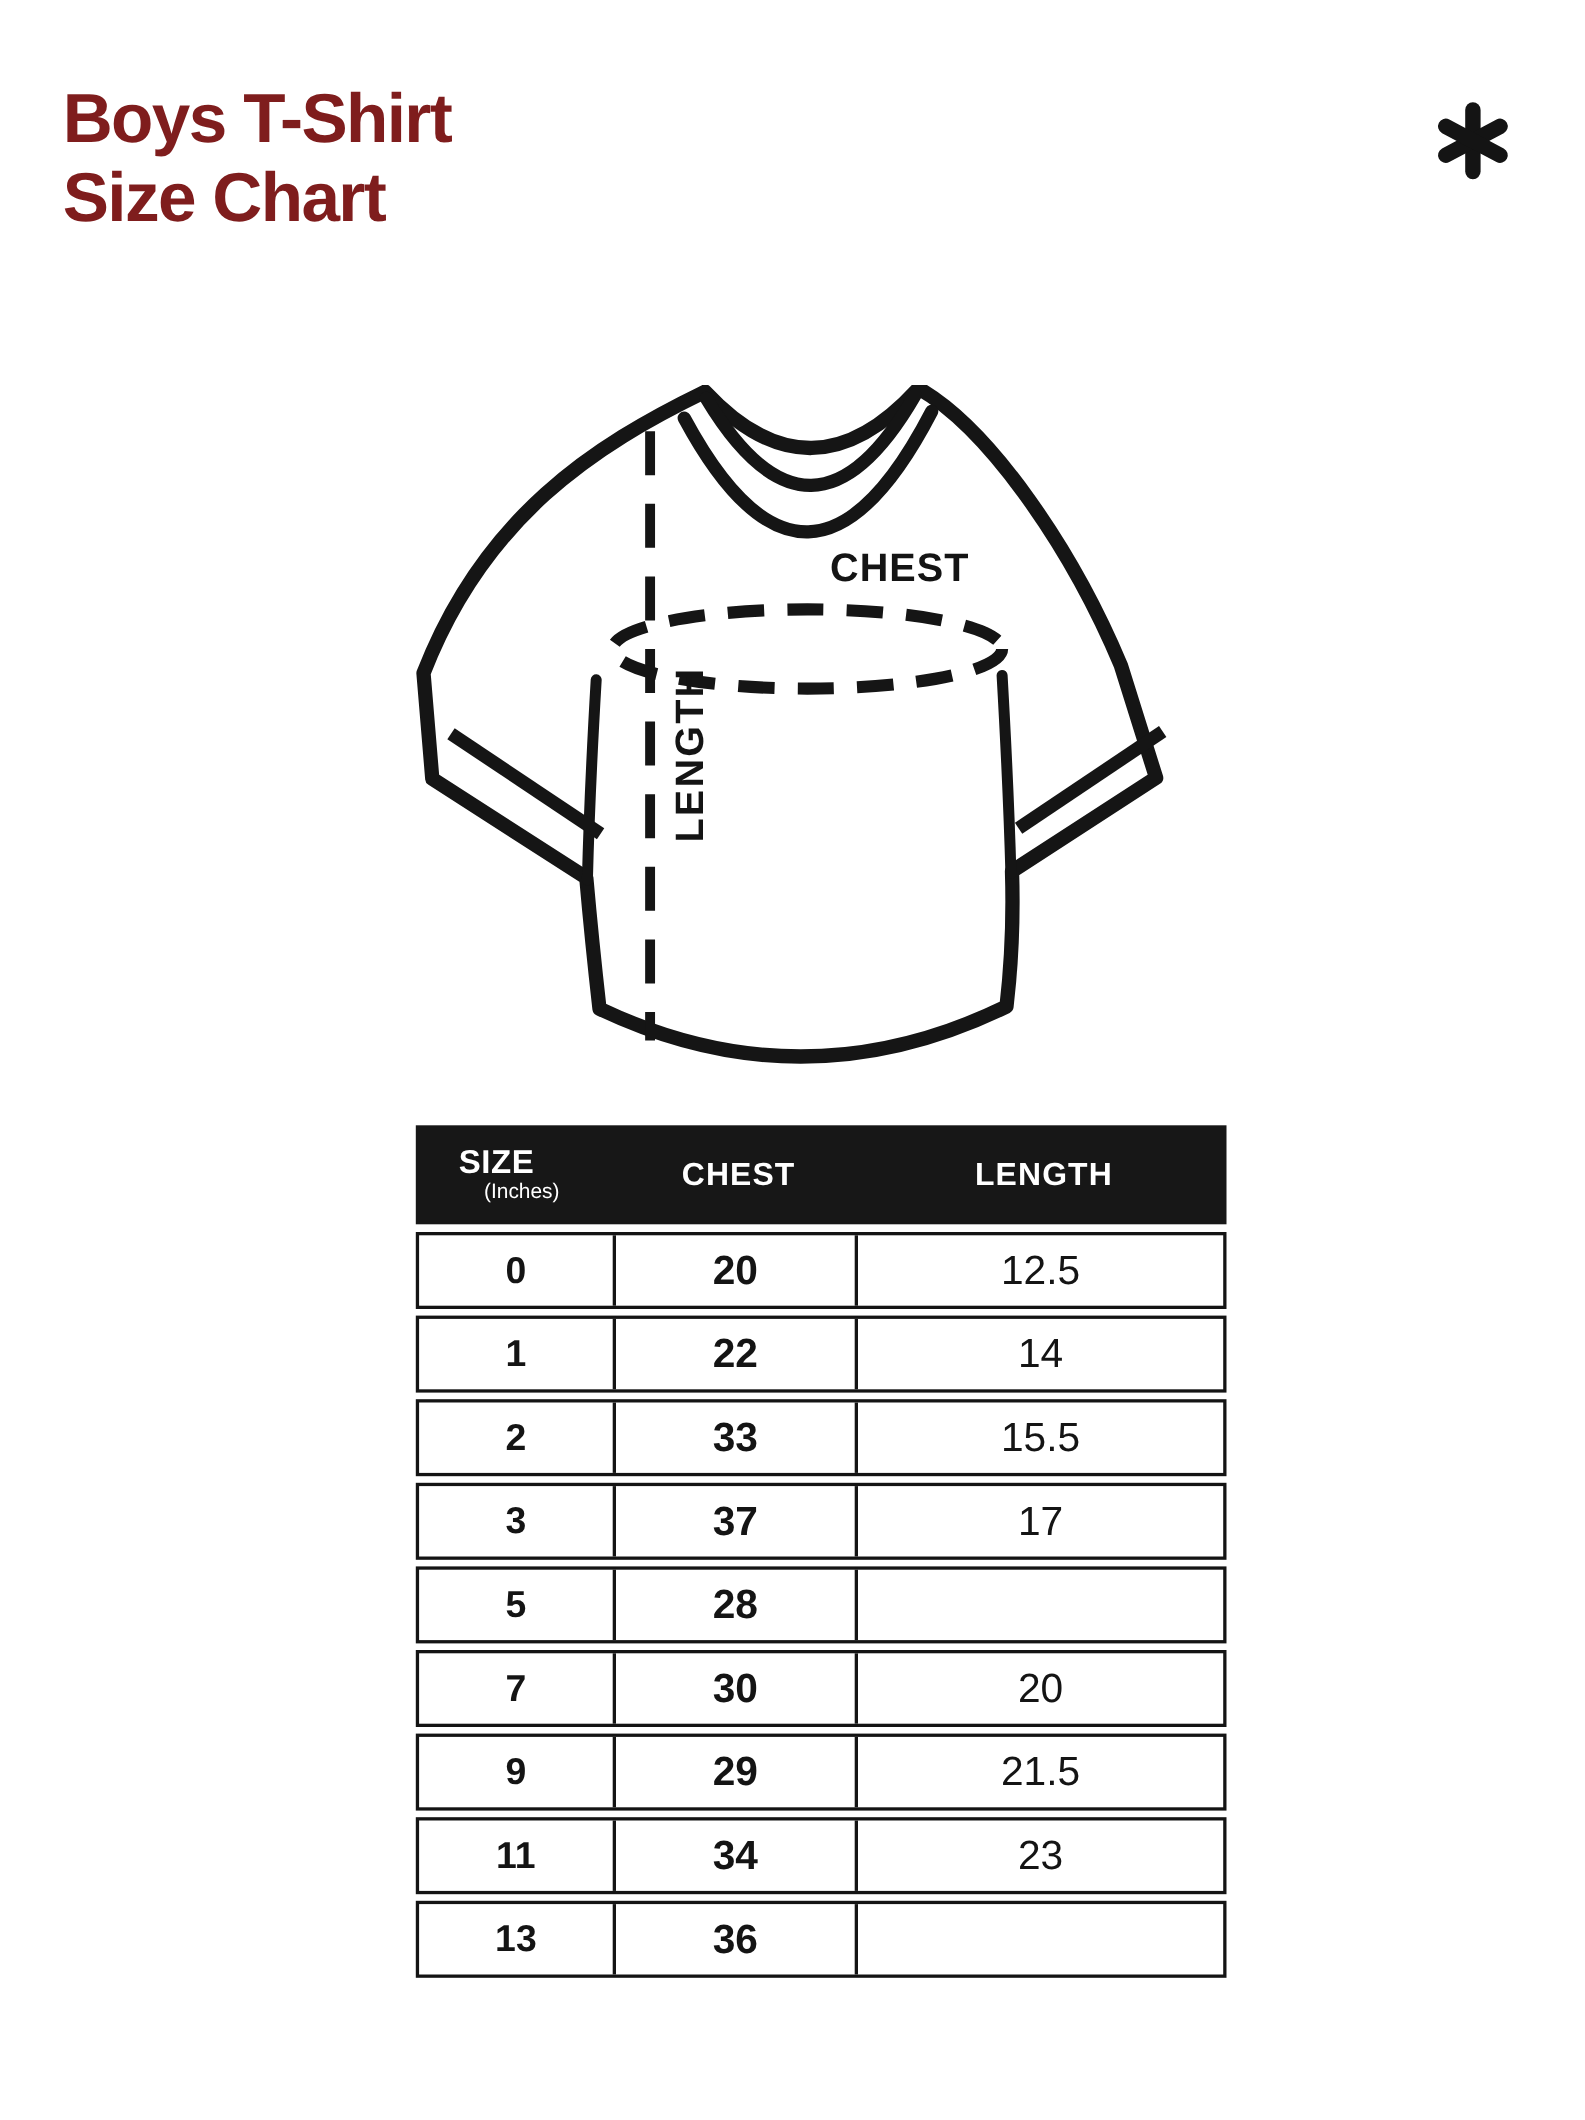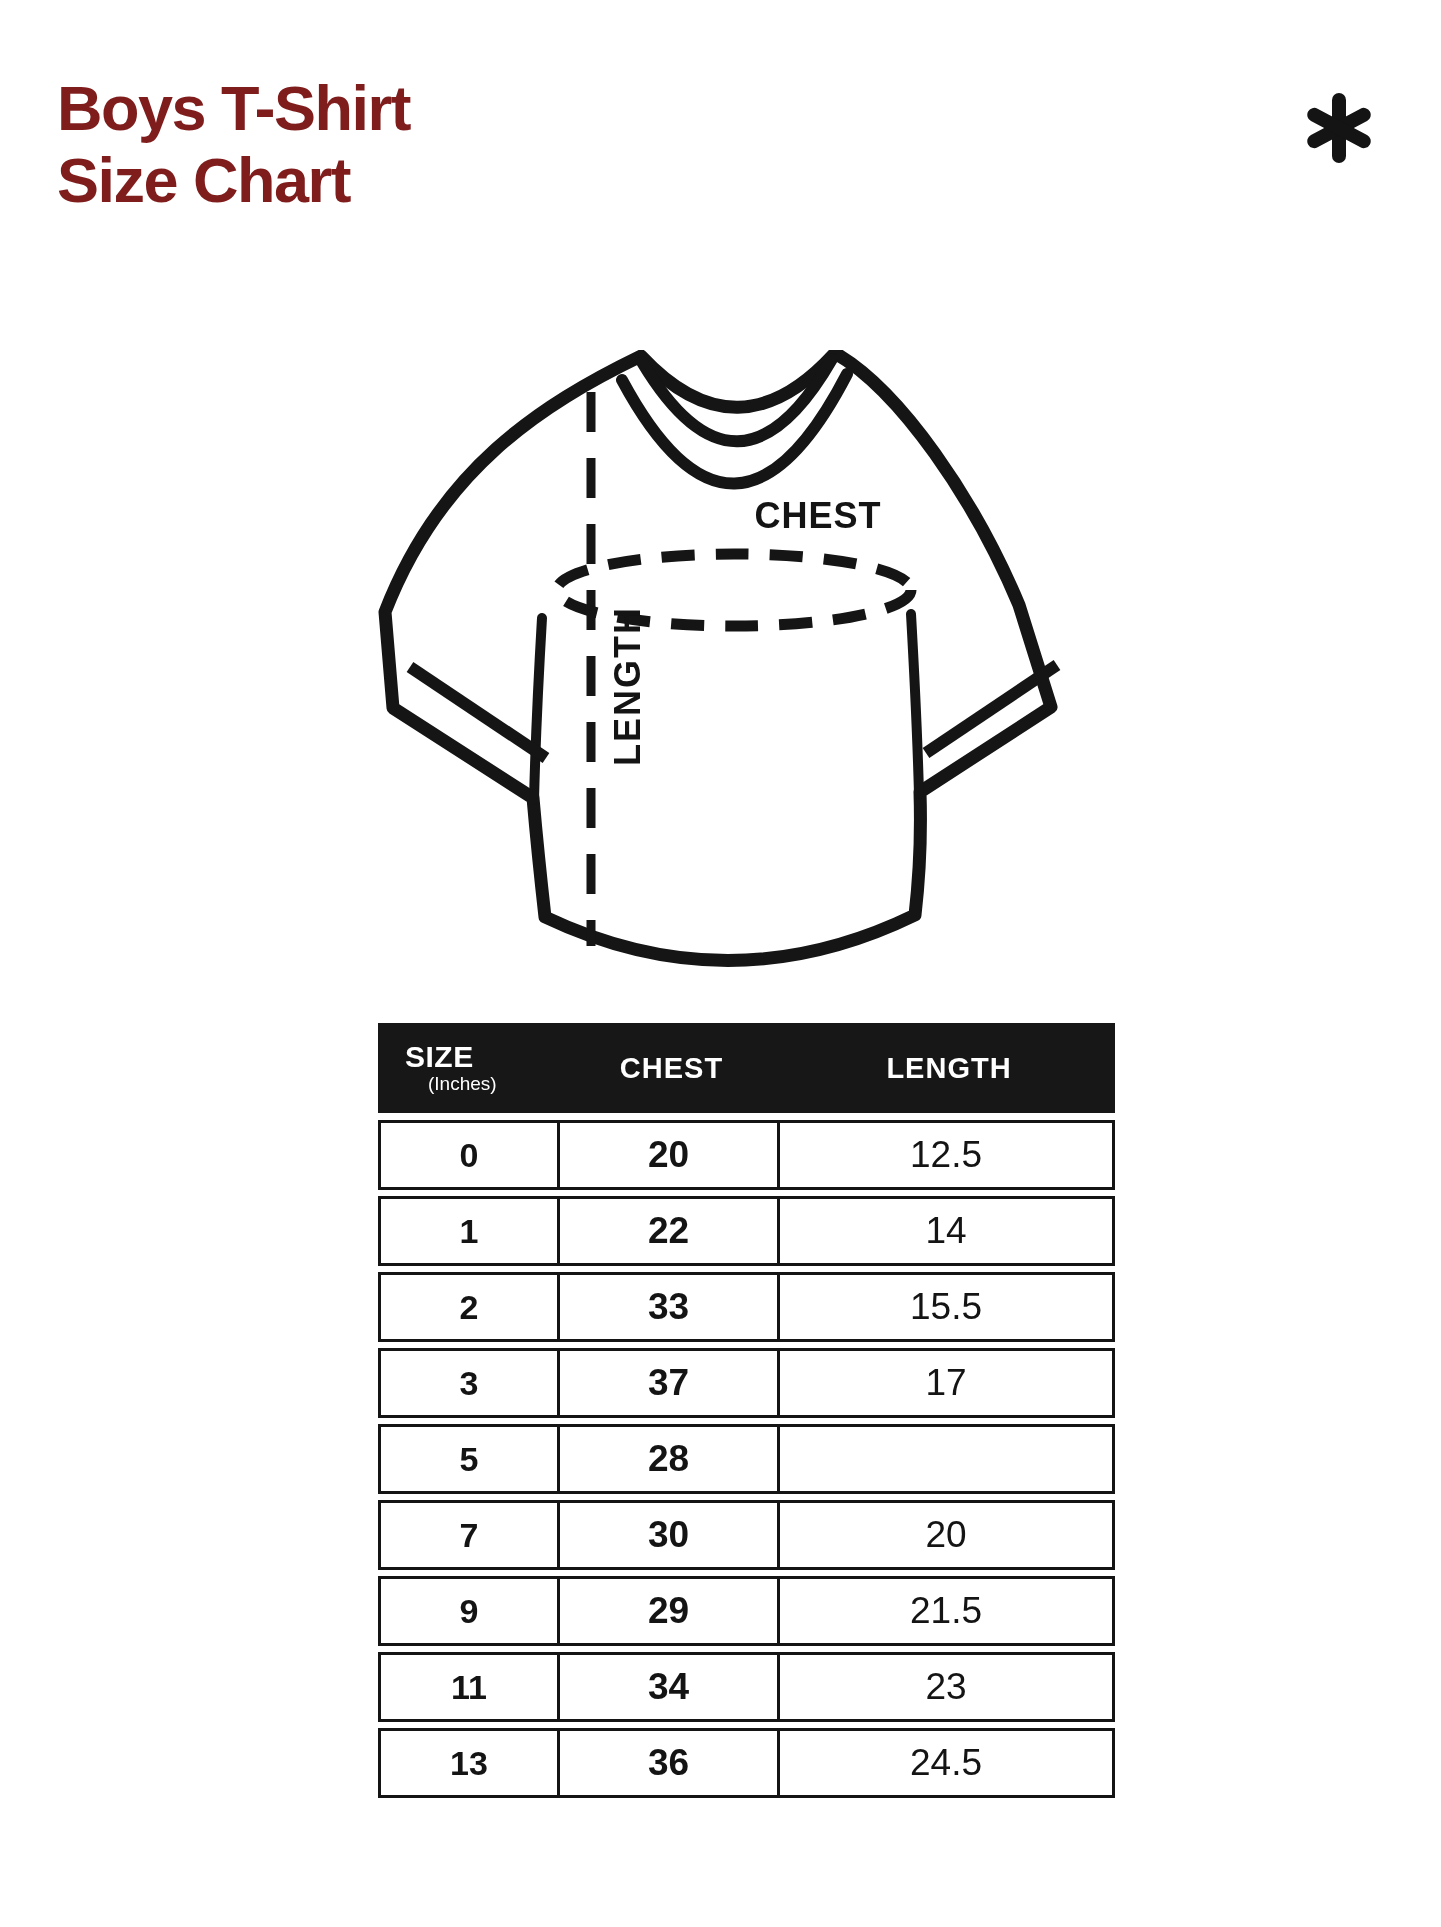--- a/index.html
+++ b/index.html
@@ -31,21 +31,21 @@
   }
 
   
   .size-table{position:absolute;left:378px;top:1023px;width:737px;}
   .thead{
     display:flex;background:#171717;height:90px;color:#ffffff;
     align-items:stretch;
   }
   .th-size{
     width:182px;display:flex;flex-direction:column;justify-content:center;
-    padding-left:27px;box-sizing:border-box;
+    padding-left:39px;box-sizing:border-box;
   }
   .th-size .h1{font-size:30px;font-weight:800;letter-spacing:.5px;line-height:32px;}
   .th-size .h2{font-size:19px;font-weight:400;line-height:22px;margin-left:23px;}
   .th-chest,.th-length{
     display:flex;align-items:center;justify-content:center;
     font-size:29px;font-weight:800;letter-spacing:1px;
   }
   .th-chest{width:223px;}
   .th-length{flex:1;}
 
@@ -161,18 +161,17 @@
 
     <div class="trow">
       <div class="td td-size">11</div>
       <div class="td td-chest">34</div>
       <div class="td td-length">23</div>
     </div>
 
     <div class="trow">
       <div class="td td-size">13</div>
       <div class="td td-chest">36</div>
-      <div class="td td-length">24.5</div>
     </div>
   </div>
   </section>
 
 </div>
 
 </body></html>

